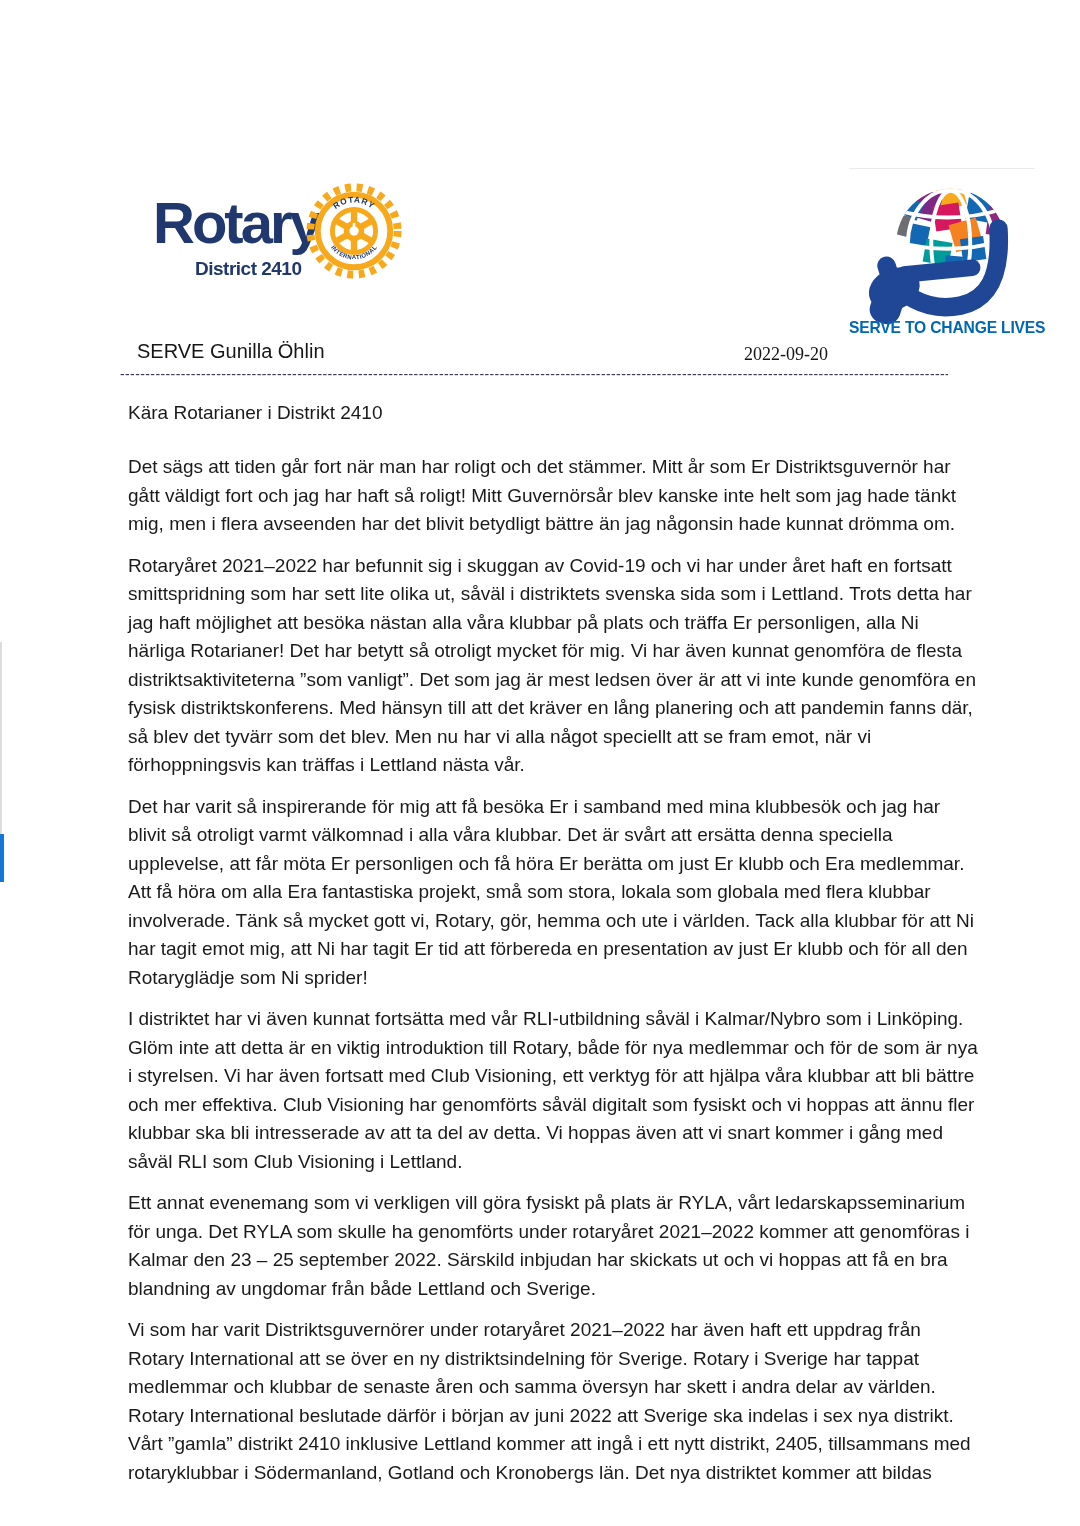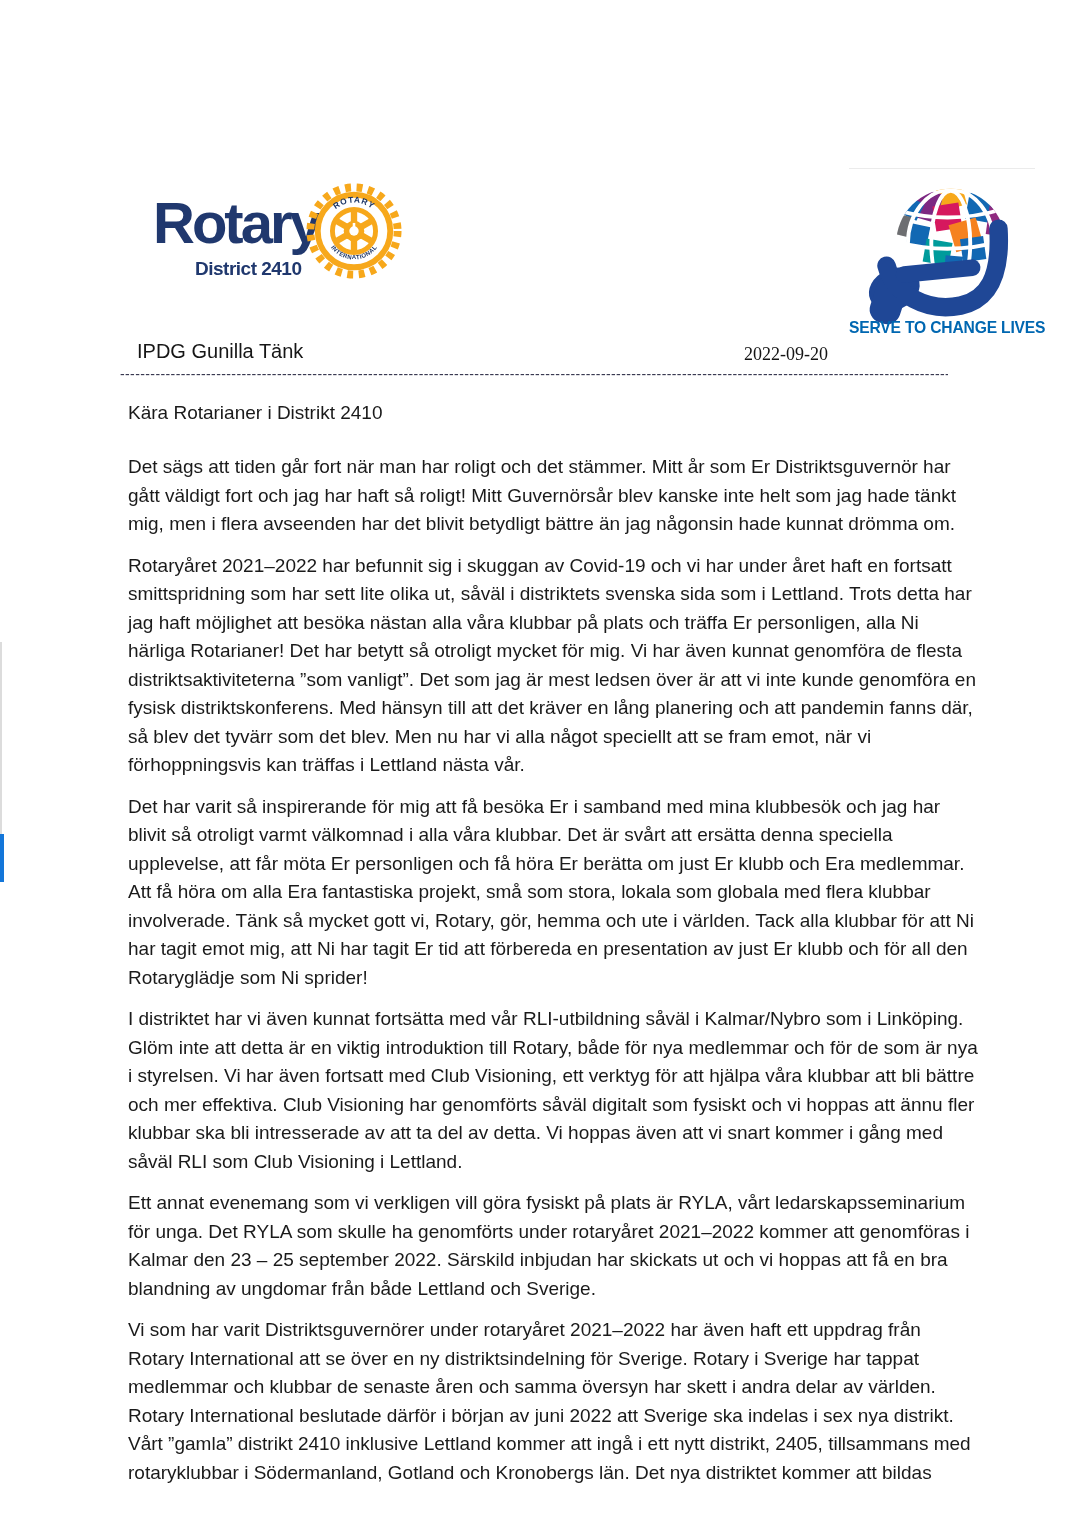--- a/index.html
+++ b/index.html
@@ -128,21 +128,21 @@
       <g fill="#1f4796" stroke="none">
         <ellipse cx="44" cy="110" rx="27" ry="21" transform="rotate(-24 44 110)"></ellipse>
         <rect x="22" y="96" width="32" height="50" rx="14" transform="rotate(18 38 121)"></rect>
       </g>
       <path d="M 36 86 C 44 116 78 134 112 127 C 140 121 154 98 151 48" fill="none" stroke="#1f4796" stroke-width="19" stroke-linecap="round"></path>
       <path d="M 54 95 L 124 88" fill="none" stroke="#1f4796" stroke-width="17" stroke-linecap="round"></path>
     </svg>
     <div class="tagline">SERVE TO CHANGE LIVES</div>
   </div>
 
-  <div class="author">IPDG Gunilla Tänk</div>
+  <div class="author">SERVE Gunilla Öhlin</div>
   <div class="date">2022-09-20</div>
   <div class="divider">--------------------------------------------------------------------------------------------------------------------------------------------------------------------------------------------------------</div>
   <div class="salutation">Kära Rotarianer i Distrikt 2410</div>
 
   <div class="letter-body">
     <p>Det sägs att tiden går fort när man har roligt och det stämmer. Mitt år som Er Distriktsguvernör har gått väldigt fort och jag har haft så roligt! Mitt Guvernörsår blev kanske inte helt som jag hade tänkt mig, men i flera avseenden har det blivit betydligt bättre än jag någonsin hade kunnat drömma om.</p>
     <p>Rotaryåret 2021–2022 har befunnit sig i skuggan av Covid-19 och vi har under året haft en fortsatt smittspridning som har sett lite olika ut, såväl i distriktets svenska sida som i Lettland. Trots detta har jag haft möjlighet att besöka nästan alla våra klubbar på plats och träffa Er personligen, alla Ni härliga Rotarianer! Det har betytt så otroligt mycket för mig. Vi har även kunnat genomföra de flesta distriktsaktiviteterna ”som vanligt”. Det som jag är mest ledsen över är att vi inte kunde genomföra en fysisk distriktskonferens. Med hänsyn till att det kräver en lång planering och att pandemin fanns där, så blev det tyvärr som det blev. Men nu har vi alla något speciellt att se fram emot, när vi förhoppningsvis kan träffas i Lettland nästa vår.</p>
     <p>Det har varit så inspirerande för mig att få besöka Er i samband med mina klubbesök och jag har blivit så otroligt varmt välkomnad i alla våra klubbar. Det är svårt att ersätta denna speciella upplevelse, att får möta Er personligen och få höra Er berätta om just Er klubb och Era medlemmar. Att få höra om alla Era fantastiska projekt, små som stora, lokala som globala med flera klubbar involverade. Tänk så mycket gott vi, Rotary, gör, hemma och ute i världen. Tack alla klubbar för att Ni har tagit emot mig, att Ni har tagit Er tid att förbereda en presentation av just Er klubb och för all den Rotaryglädje som Ni sprider!</p>
     <p>I distriktet har vi även kunnat fortsätta med vår RLI-utbildning såväl i Kalmar/Nybro som i Linköping. Glöm inte att detta är en viktig introduktion till Rotary, både för nya medlemmar och för de som är nya i styrelsen. Vi har även fortsatt med Club Visioning, ett verktyg för att hjälpa våra klubbar att bli bättre och mer effektiva. Club Visioning har genomförts såväl digitalt som fysiskt och vi hoppas att ännu fler klubbar ska bli intresserade av att ta del av detta. Vi hoppas även att vi snart kommer i gång med såväl RLI som Club Visioning i Lettland.</p>
     <p>Ett annat evenemang som vi verkligen vill göra fysiskt på plats är RYLA, vårt ledarskapsseminarium för unga. Det RYLA som skulle ha genomförts under rotaryåret 2021–2022 kommer att genomföras i Kalmar den 23 – 25 september 2022. Särskild inbjudan har skickats ut och vi hoppas att få en bra blandning av ungdomar från både Lettland och Sverige.</p>

